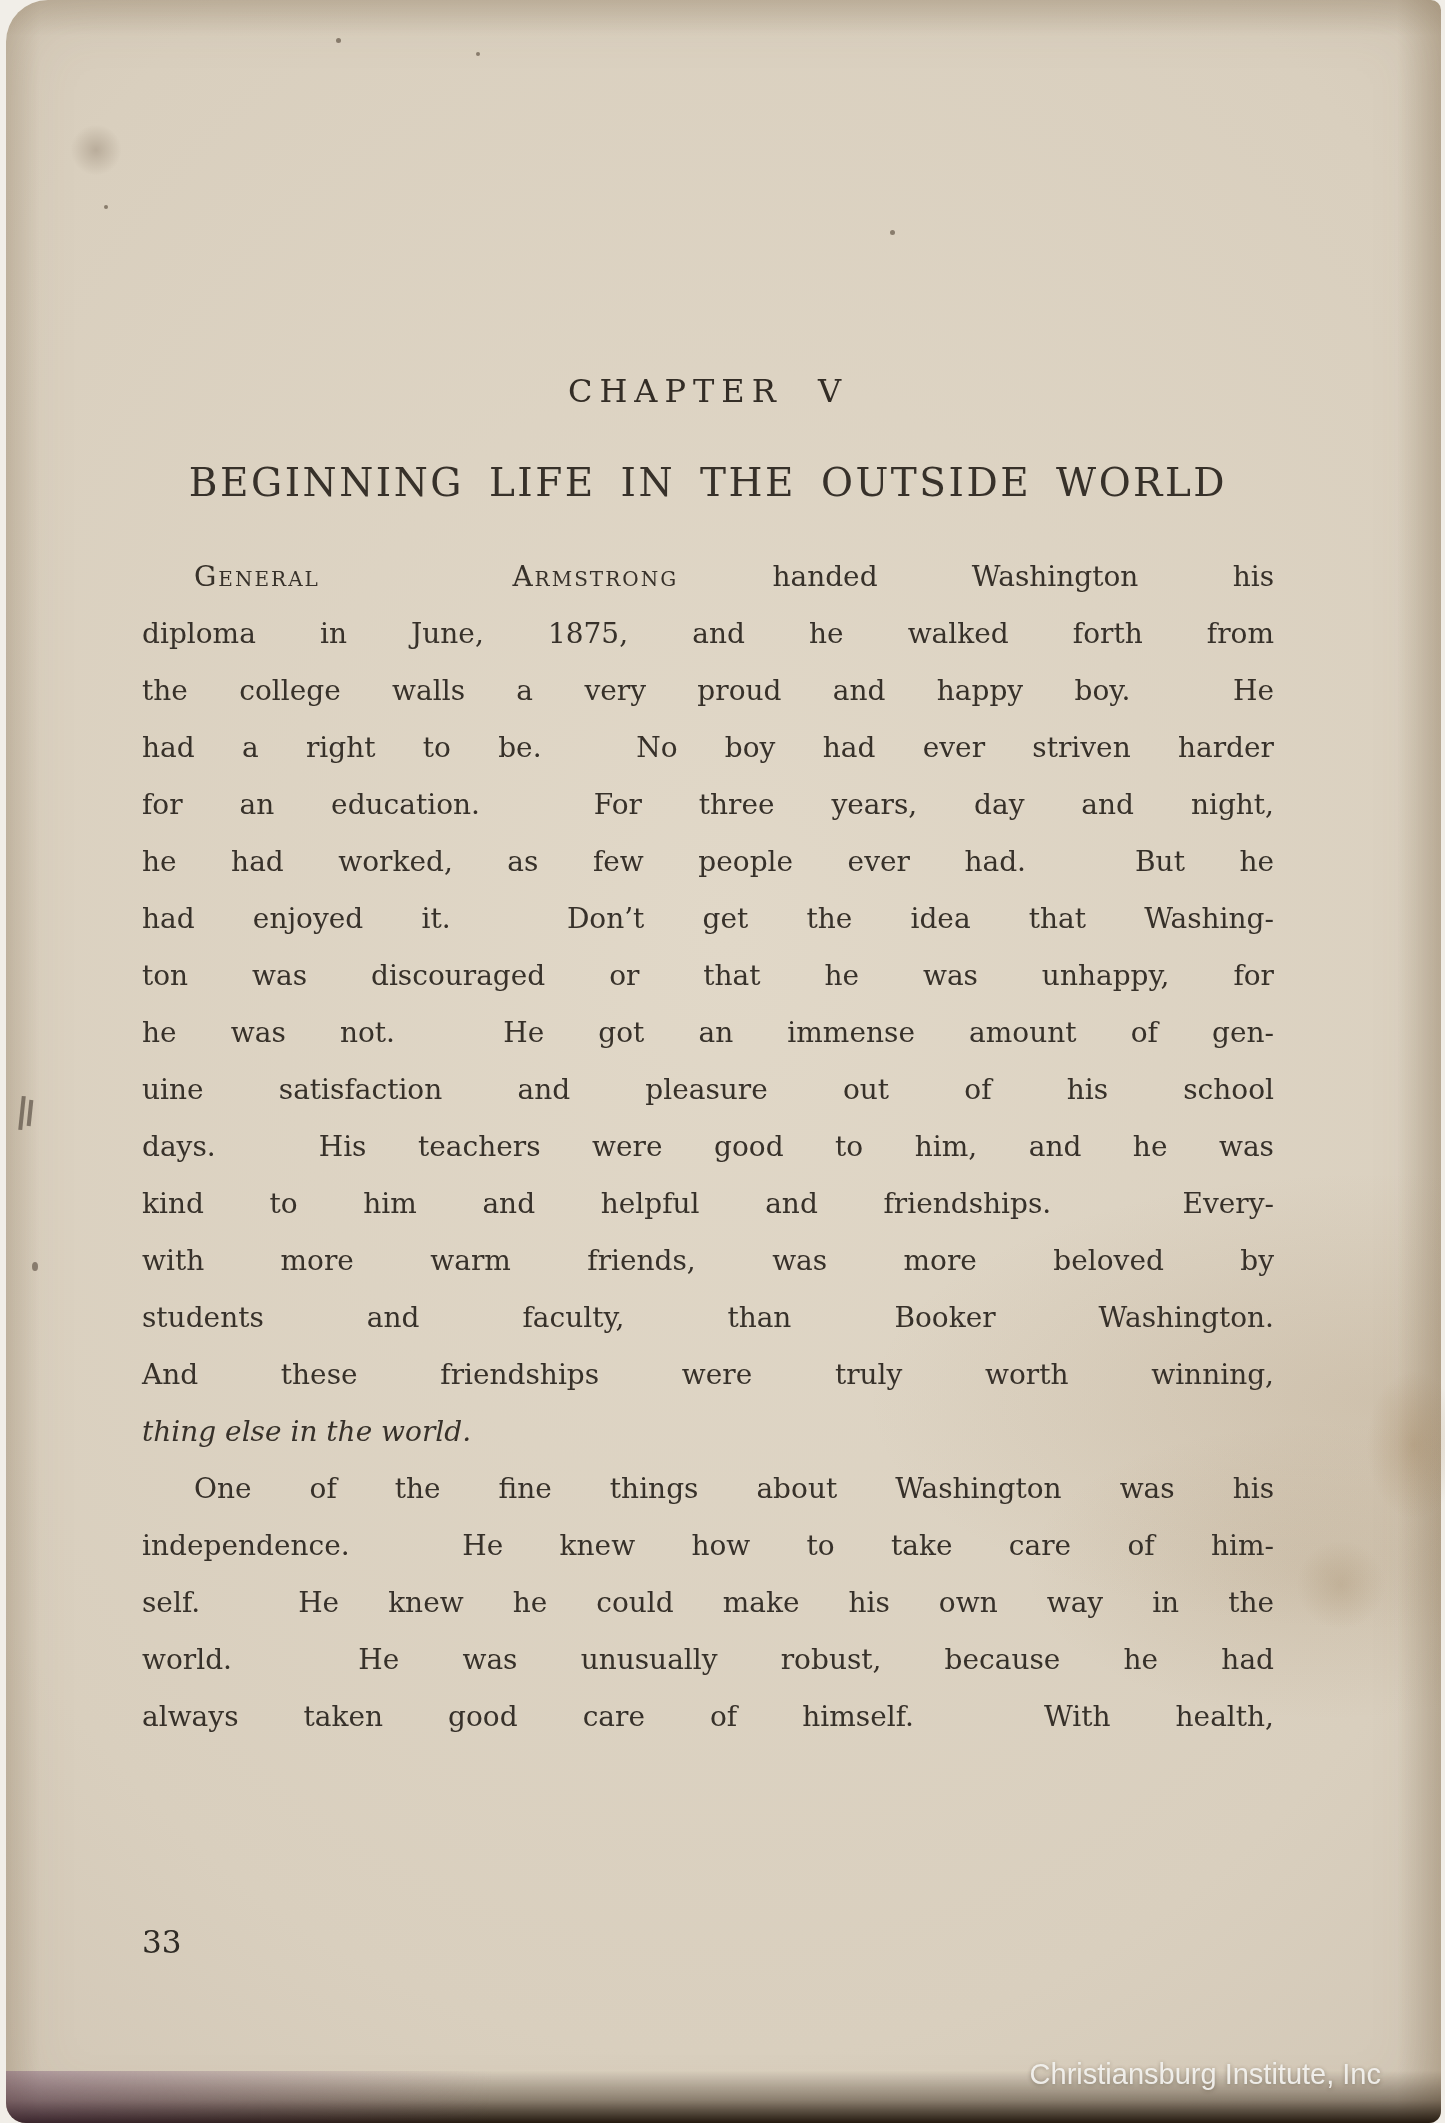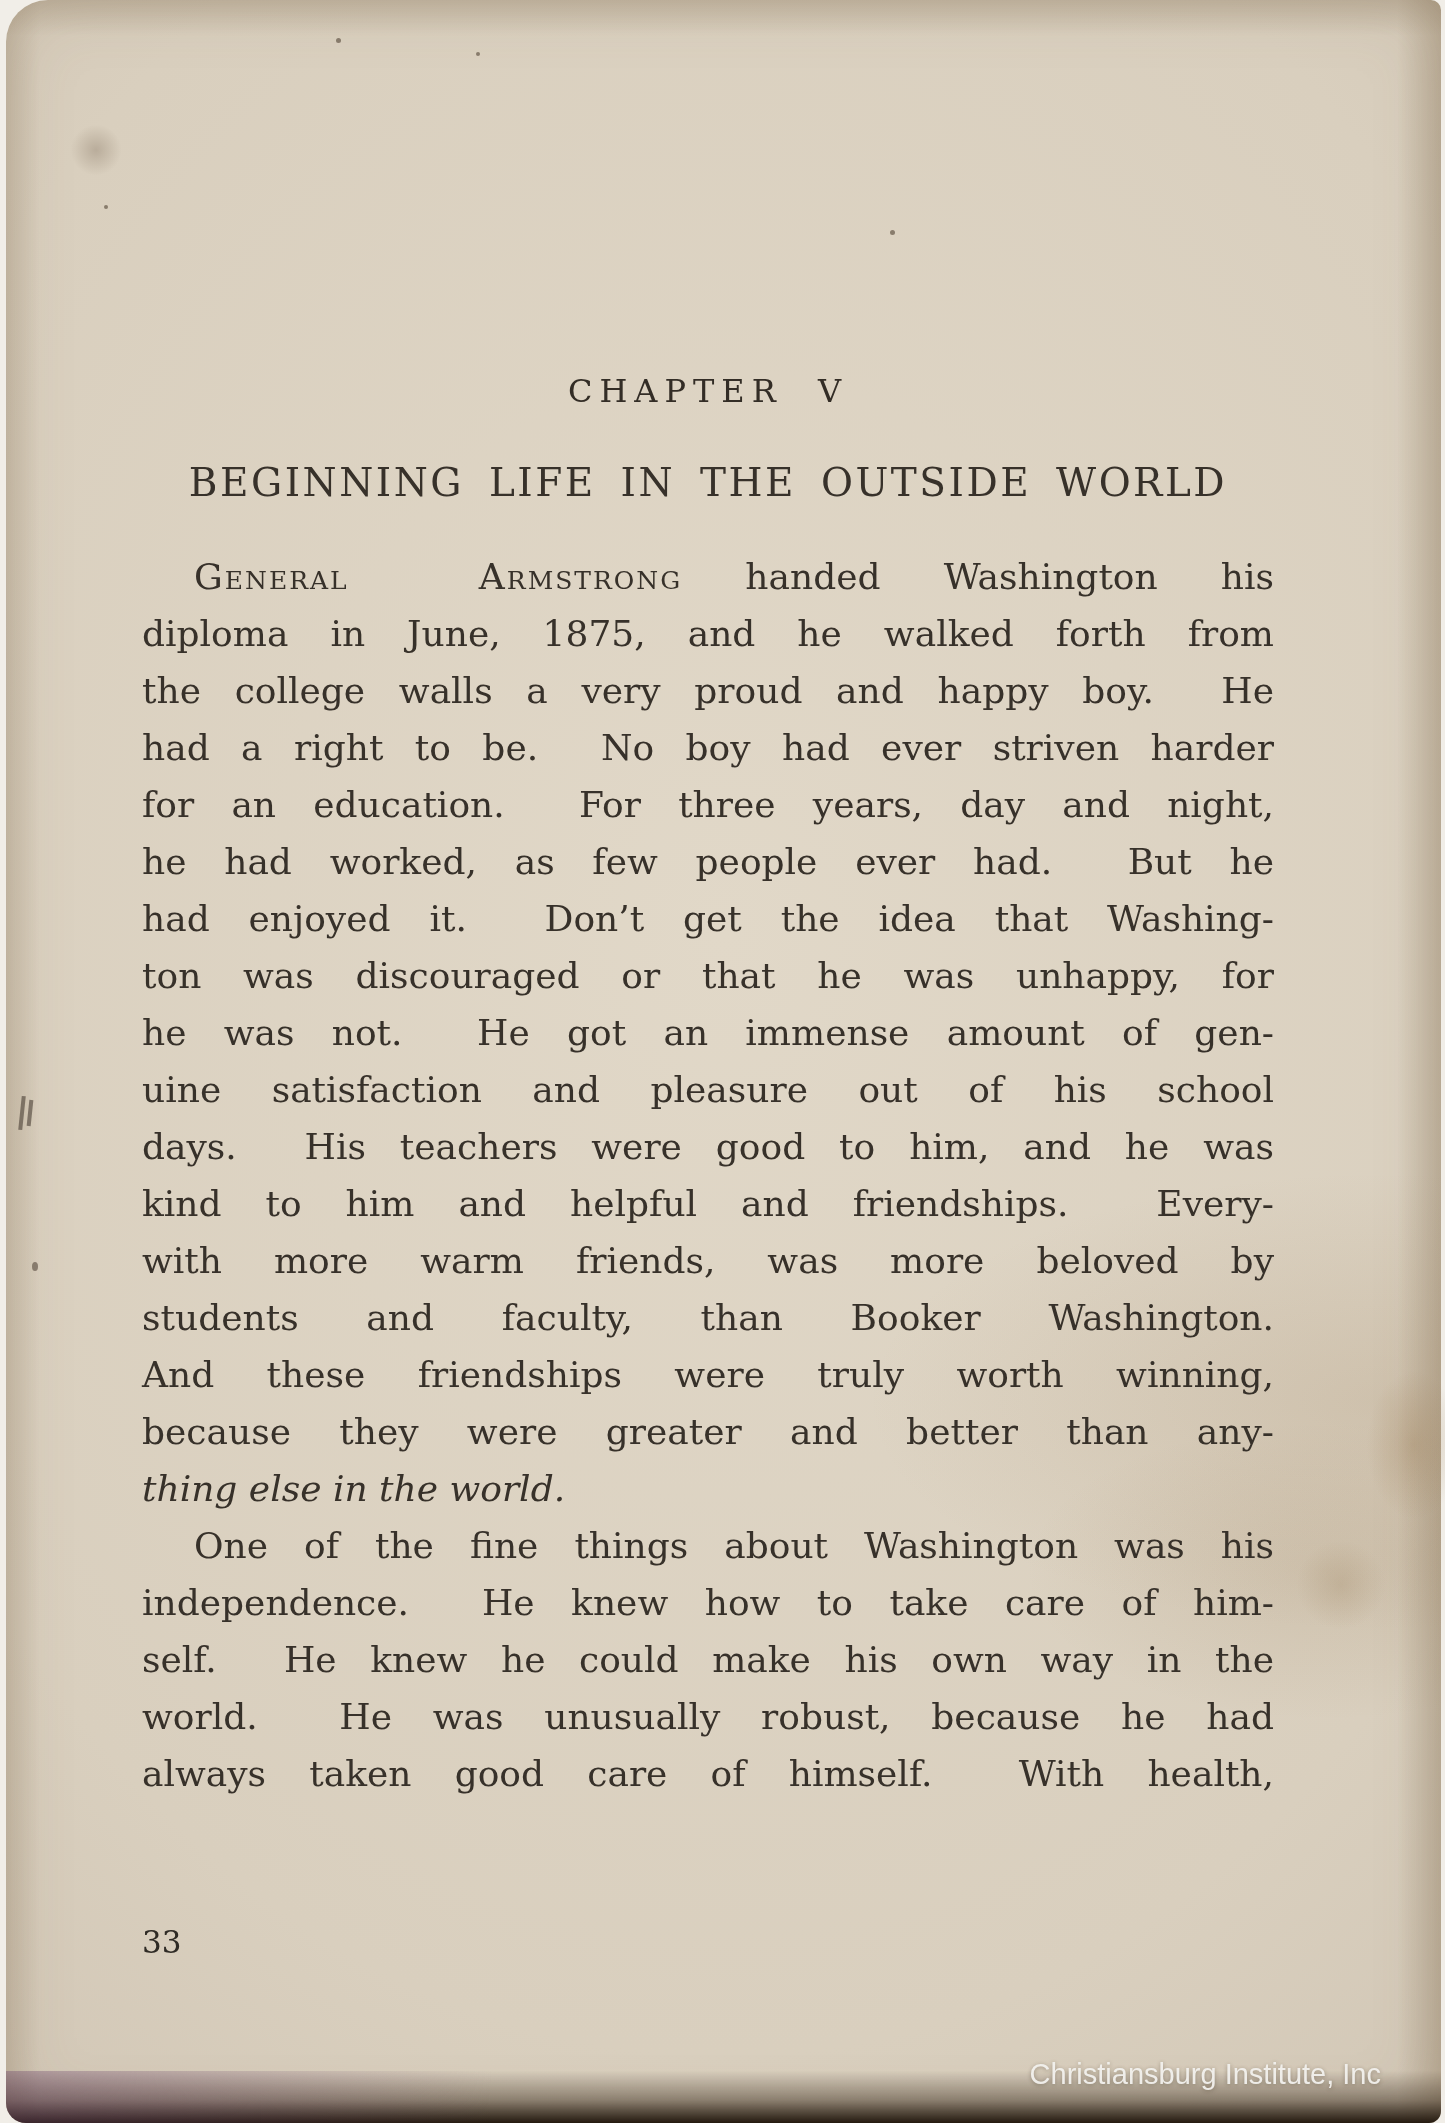--- a/index.html
+++ b/index.html
@@ -57,21 +57,21 @@
     font-size: 39px;
     letter-spacing: 2.5px;
     word-spacing: 10px;
     color: #37312a;
   }
   .body-text {
     position: absolute;
     top: 548px;
     left: 0;
     width: 1132px;
-    font-size: 36px;
+    font-size: 28px;
     color: #37312a;
   }
   .line {
     height: 57px;
     line-height: 57px;
     white-space: pre-wrap;
     text-align: justify;
     text-align-last: justify;
   }
   .line.left-last {
@@ -184,21 +184,20 @@
           <div class="line">he had worked, as few people ever had.  But he</div>
           <div class="line">had enjoyed it.  Don’t get the idea that Washing-</div>
           <div class="line">ton was discouraged or that he was unhappy, for</div>
           <div class="line">he was not.  He got an immense amount of gen-</div>
           <div class="line">uine satisfaction and pleasure out of his school</div>
           <div class="line">days.  His teachers were good to him, and he was</div>
           <div class="line">kind to him and helpful and friendships.  Every-</div>
           <div class="line">with more warm friends, was more beloved by</div>
           <div class="line">students and faculty, than Booker Washington.</div>
           <div class="line">And these friendships were truly worth winning,</div>
-          <div class="line">because they were greater and better than any-</div>
           <div class="line left-last">thing else in the world.</div>
           <div class="line indent">One of the fine things about Washington was his</div>
           <div class="line">independence.  He knew how to take care of him-</div>
           <div class="line">self.  He knew he could make his own way in the</div>
           <div class="line">world.  He was unusually robust, because he had</div>
           <div class="line">always taken good care of himself.  With health,</div>
         </div>
       <div class="page-number">33</div>
     </div>
 

